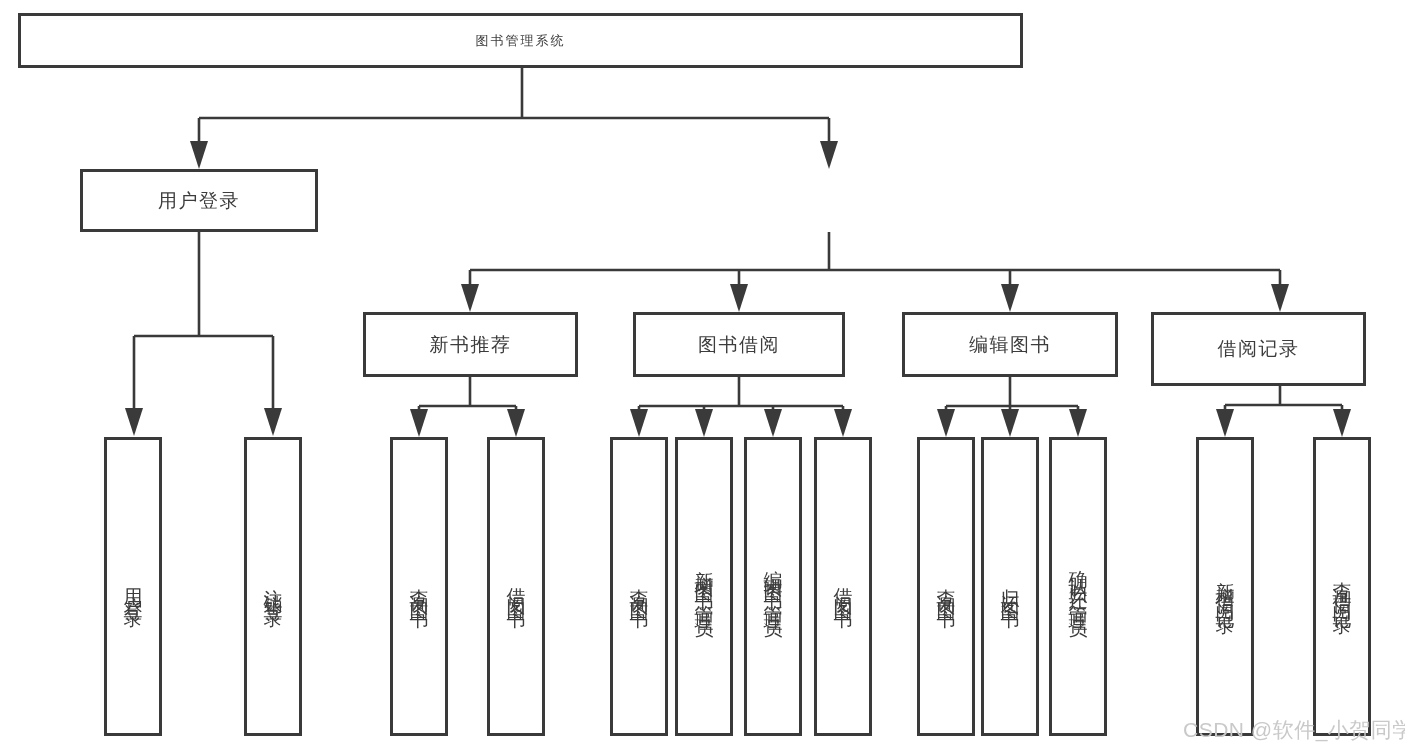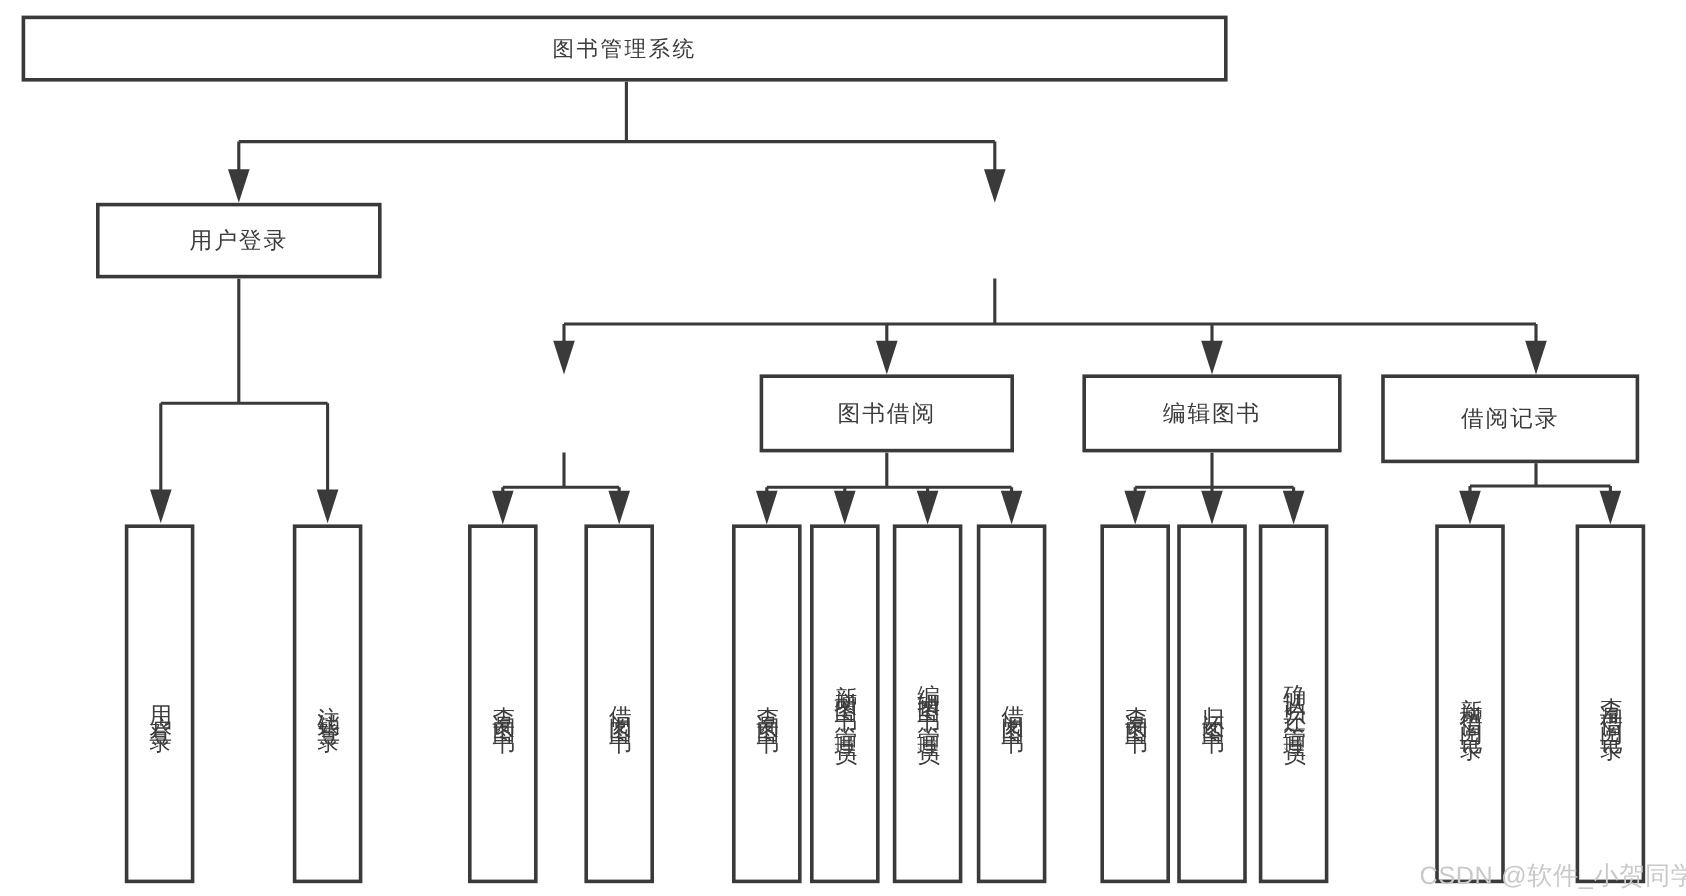--- a/index.html
+++ b/index.html
@@ -10,21 +10,21 @@
   }
   svg.connectors { position:absolute; left:0; top:0; z-index:1; }
   .cline  { fill:none; stroke:#3a3a3a; stroke-width:2.6; }
   .carrow { fill:#3a3a3a; stroke:none; }
   .node {
     position:absolute; border:3px solid #3a3a3a; background:#ffffff;
     display:flex; align-items:center; justify-content:center;
     color:#3c3c3c; z-index:2;
   }
   .hnode { font-size:19px; letter-spacing:1.5px; }
-  .root-node { font-size:18px; letter-spacing:2px; }
+  .root-node { font-size:13px; letter-spacing:2px; }
   .vnode .vlabel {
     writing-mode:vertical-rl; text-orientation:mixed;
     font-size:19px; letter-spacing:7px; line-height:1.15;
   }
   .watermark {
     position:absolute; left:1183px; top:716px; z-index:3;
     font-size:21px; color:#c9c9c9; white-space:nowrap; letter-spacing:0.5px;
   }
 </style>
 </head>
@@ -76,20 +76,23 @@
   </svg>
 
   <div class="node hnode root-node" style="left:18px;top:13px;width:1005px;height:55px">
     <span>图书管理系统</span>
   </div>
 
   <div class="node hnode" style="left:80px;top:169px;width:238px;height:63px">
     <span>用户登录</span>
   </div>
 
+  <div class="node hnode" style="left:363px;top:312px;width:215px;height:65px">
+    <span>新书推荐</span>
+  </div>
   <div class="node hnode" style="left:633px;top:312px;width:212px;height:65px">
     <span>图书借阅</span>
   </div>
   <div class="node hnode" style="left:902px;top:312px;width:216px;height:65px">
     <span>编辑图书</span>
   </div>
   <div class="node hnode" style="left:1151px;top:312px;width:215px;height:74px">
     <span>借阅记录</span>
   </div>
 

